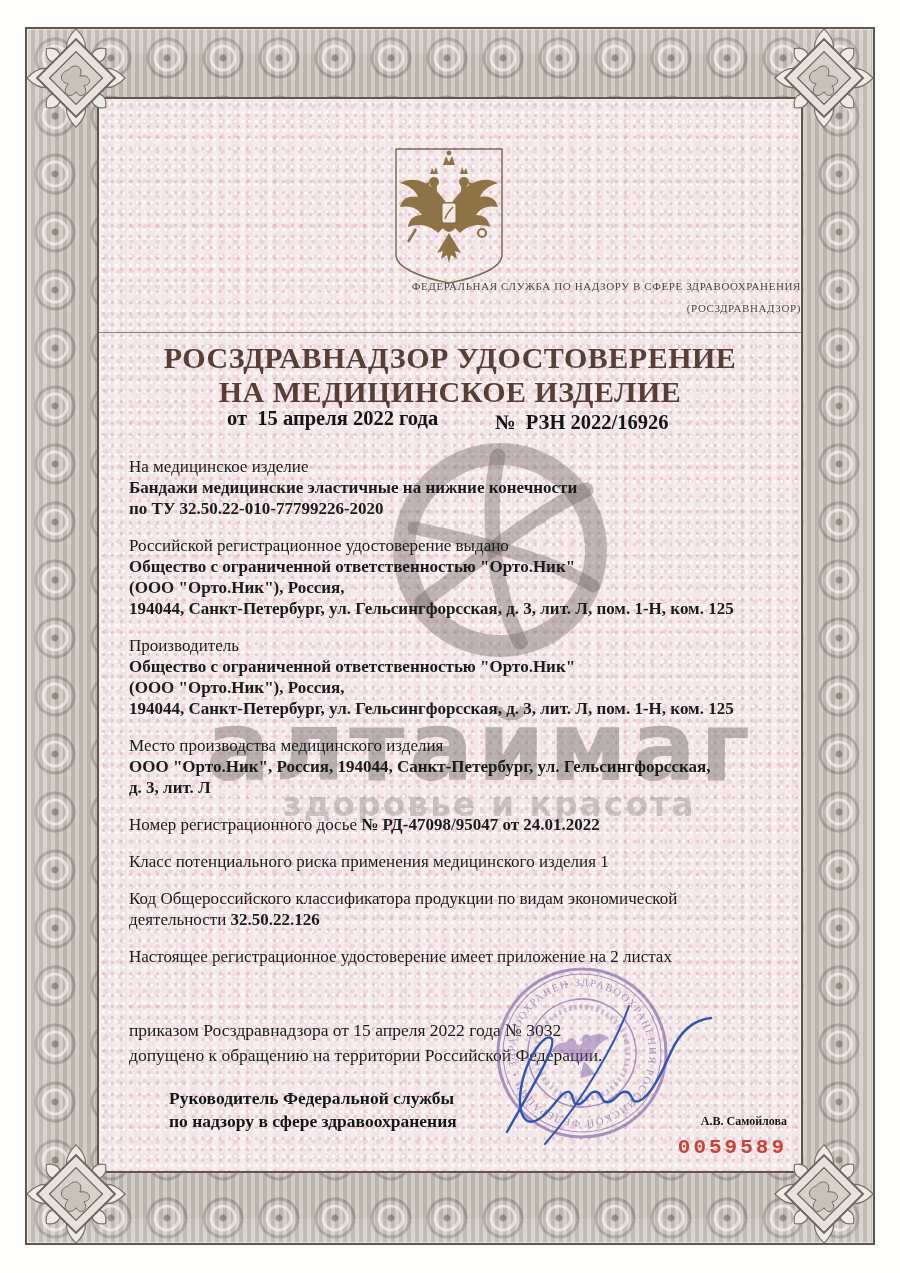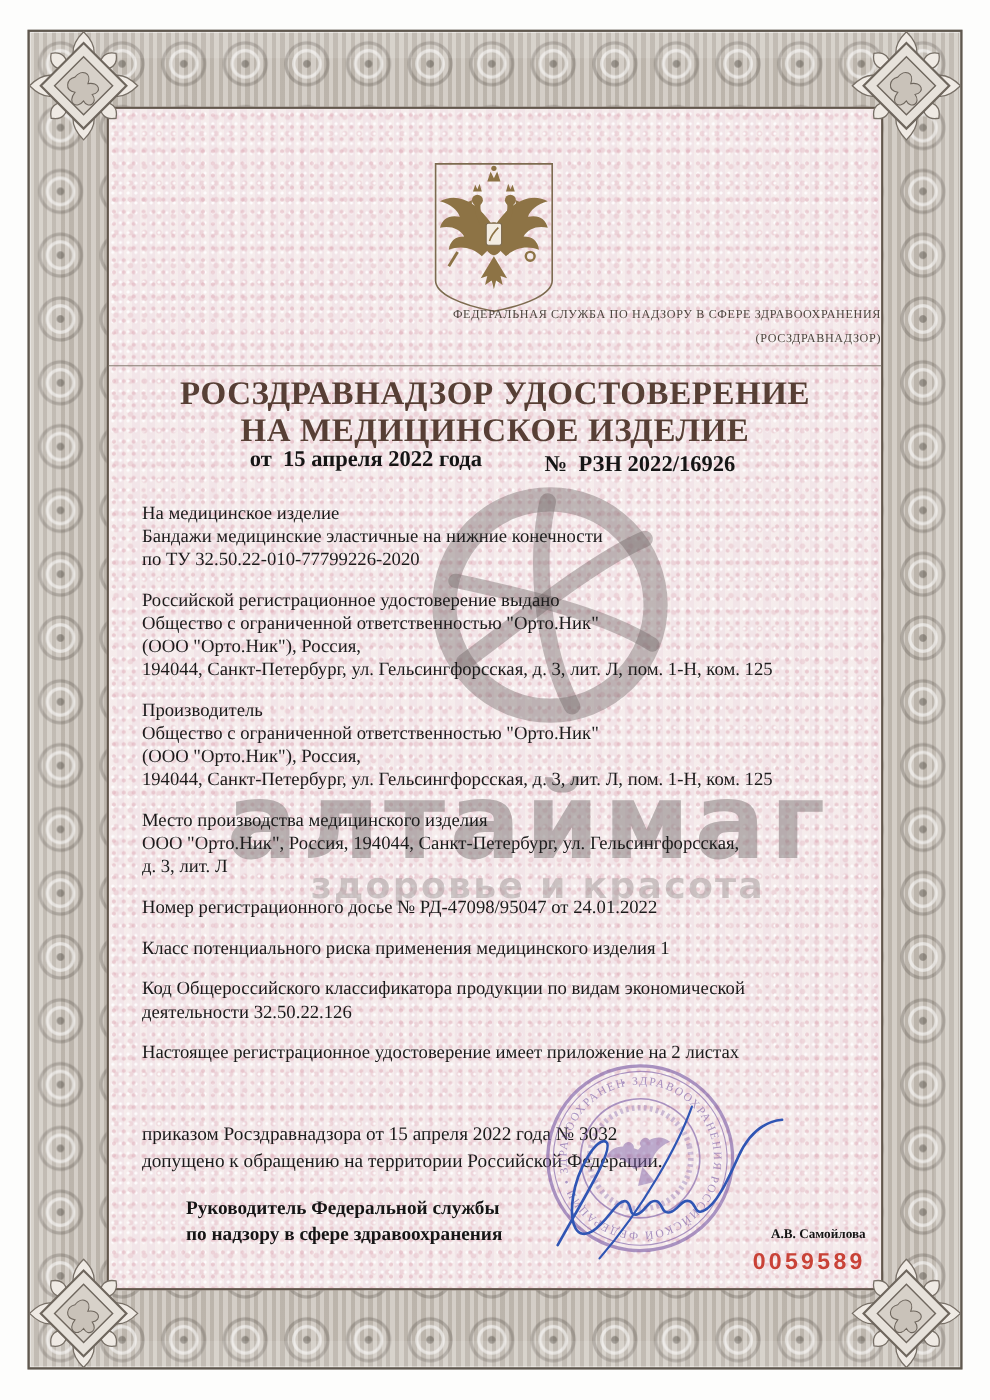--- a/index.html
+++ b/index.html
@@ -36,29 +36,29 @@
   .titles{position:absolute;left:0;right:0;top:242px;text-align:center;z-index:2;
     color:#573f35;font-weight:bold;font-size:30px;line-height:34px;letter-spacing:.5px;}
   .daterow{position:absolute;left:0;top:308px;width:100%;z-index:2;font-weight:bold;color:#151515;}
   .daterow .d1{position:absolute;left:128px;top:0;font-size:20.5px;white-space:pre;}
   .daterow .d2{position:absolute;left:396px;top:4px;font-size:20.5px;white-space:pre;}
   
   .bodytext{position:absolute;left:30px;right:6px;top:357px;z-index:2;color:#1b1b1b;
     font-size:17px;line-height:21px;}
   .para{margin:0 0 16px 0;}
   .ln{white-space:nowrap;}
-  .b{font-weight:normal;}
+  .b{font-weight:bold;}
   .order{position:absolute;left:30px;top:919px;z-index:2;color:#1b1b1b;font-size:17.5px;line-height:25px;white-space:nowrap;}
   .signoff{position:absolute;left:30px;right:14px;top:988px;z-index:2;display:flex;
     justify-content:space-between;align-items:flex-end;color:#151515;font-weight:bold;
     font-size:17.5px;line-height:23px;margin-left:40px;}
   .signoff .who{white-space:nowrap;}
   .signoff .name{font-size:12px;white-space:nowrap;}
   .serial{position:absolute;right:14px;top:1037px;z-index:2;color:#c94237;
-    font-family:Liberation Sans, sans-serif;font-weight:bold;font-size:21px;letter-spacing:3px;}
+    font-family:Liberation Mono, monospace;font-weight:bold;font-size:21px;letter-spacing:3px;}
   
   .wm-ring{position:absolute;left:289px;top:339px;width:224px;height:224px;z-index:1;}
   .wm-brand{position:absolute;left:381px;top:592px;transform:translateX(-50%);z-index:1;
     font-family:"DejaVu Sans","Liberation Sans",sans-serif;font-weight:bold;font-size:96px;
     letter-spacing:4px;color:rgba(124,115,115,.50);white-space:nowrap;}
   .wm-tag{position:absolute;left:356px;top:686px;transform:translateX(-50%);z-index:1;
     font-family:"DejaVu Sans","Liberation Sans",sans-serif;font-weight:bold;font-size:33px;
     letter-spacing:2px;color:rgba(150,142,142,.45);white-space:nowrap;margin-left:34px;}
   
   .stamp{position:absolute;left:395px;top:866px;width:176px;height:176px;z-index:3;

